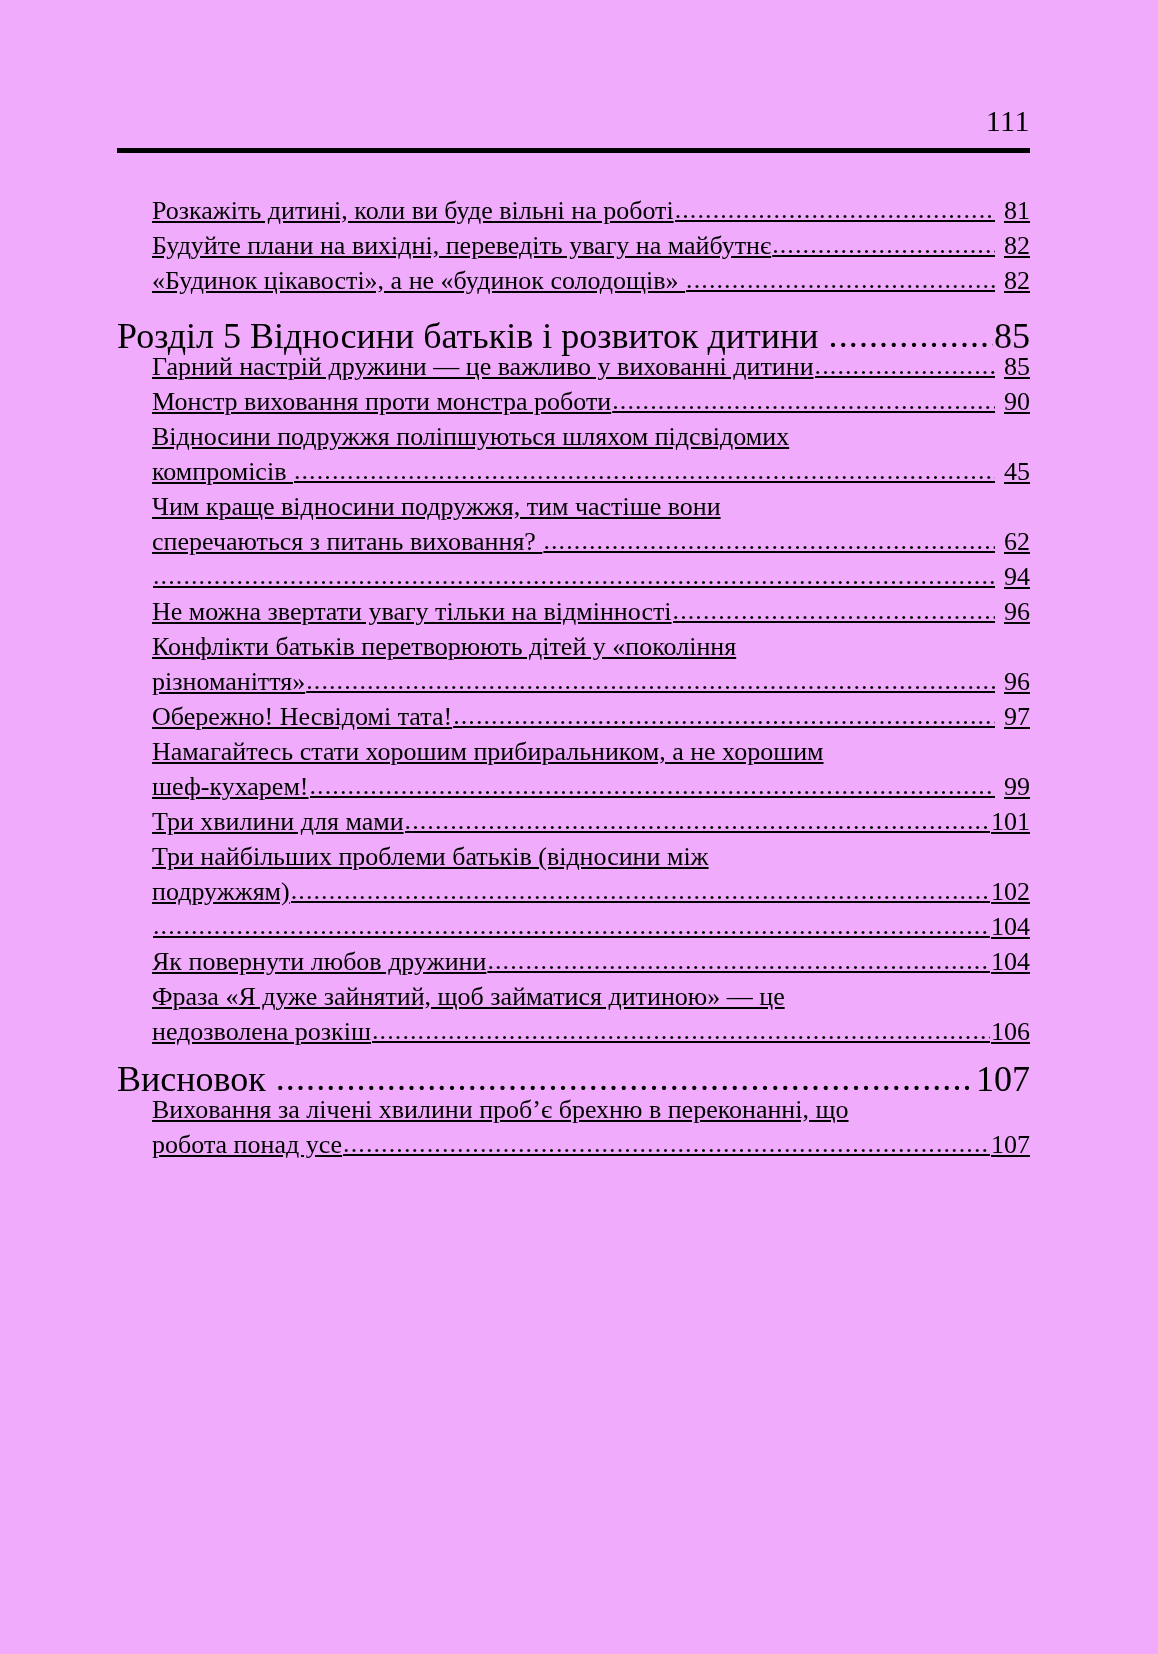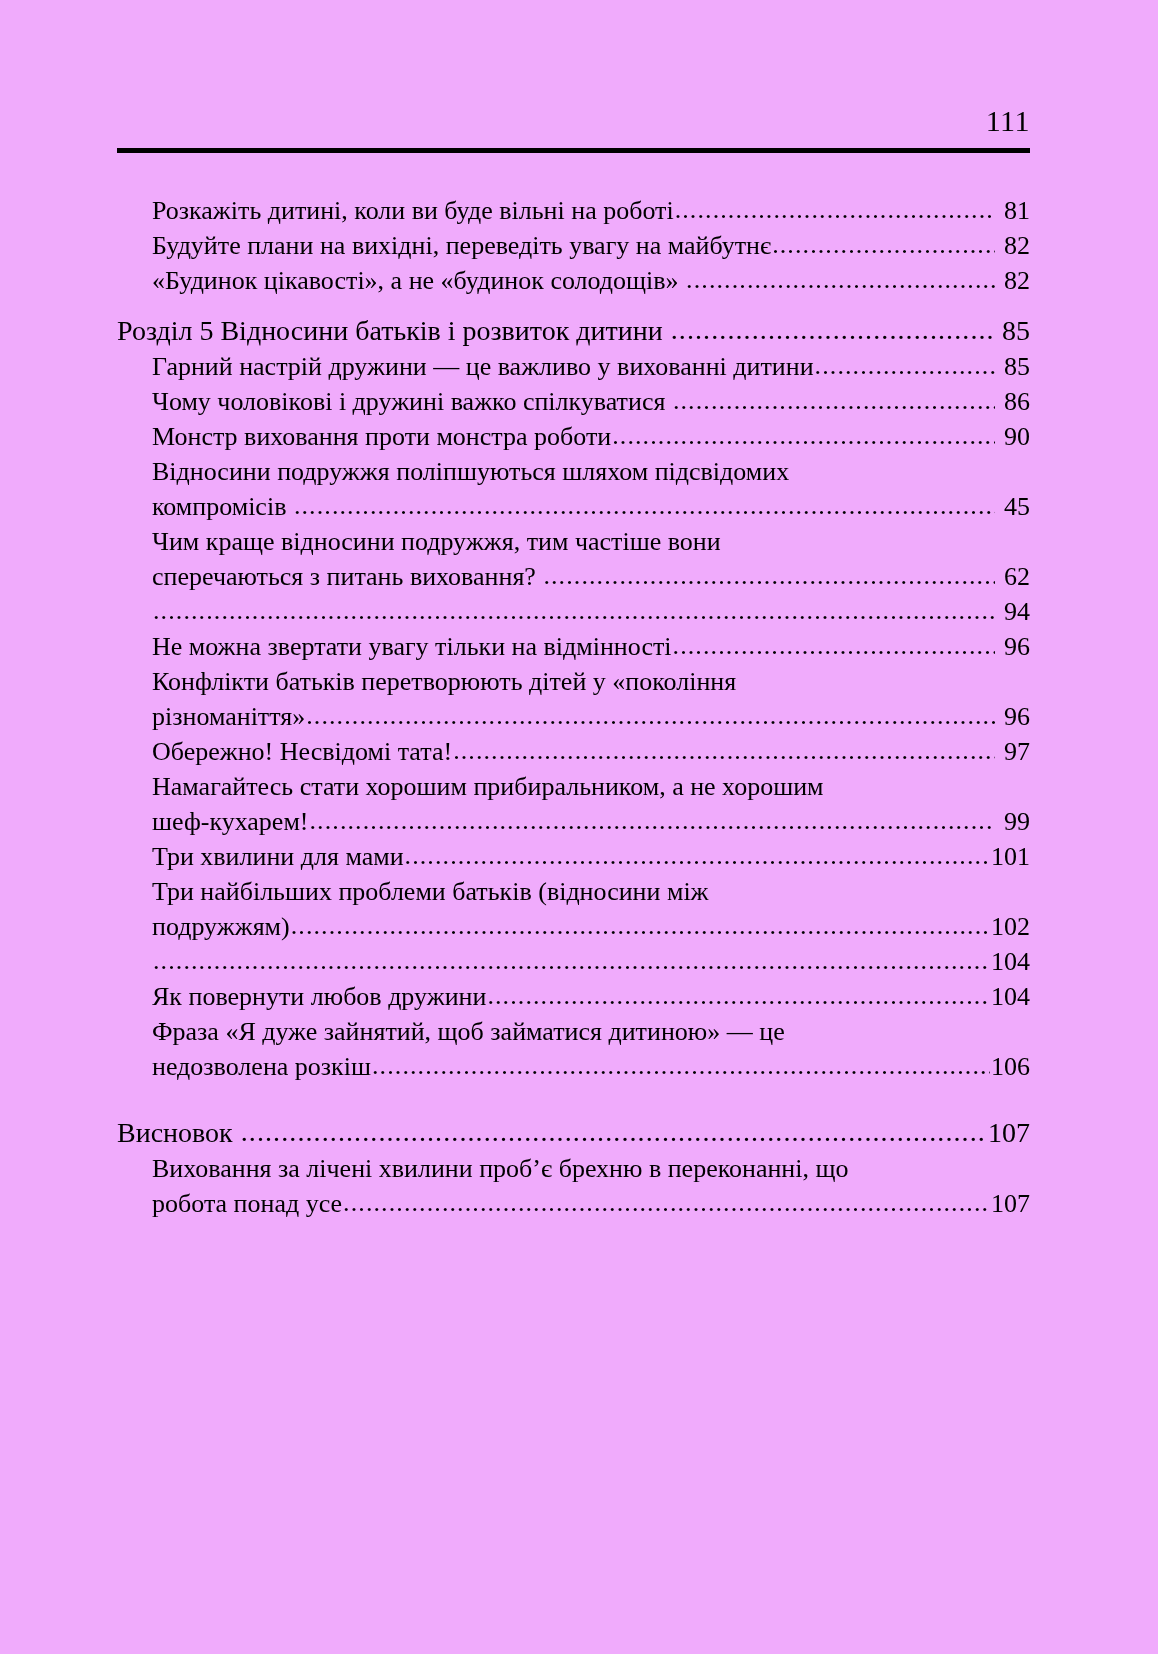--- a/index.html
+++ b/index.html
@@ -97,31 +97,31 @@
   .lvl-sub .txt,
   .lvl-sub .leader::before,
   .lvl-sub .pg {
     font-size: 26px;
   }
   .lvl-sub {
     padding-left: 35px;
     width: 913px;
     box-sizing: border-box;
   }
-  .lvl-sub .ln { width: 878px; }
+  .lvl-sub .ln { width: 878px; text-decoration: underline; }
 
   .lvl-chap .txt,
   .lvl-chap .leader::before,
   .lvl-chap .pg {
-    font-size: 28px;
+    font-size: 36px;
   }
   .lvl-chap .ln { width: 913px; height: 37px; }
 
   .gap-before { margin-top: 14px; }
-  .gap-before-lg { margin-top: 30px; }
+  .gap-before-lg { margin-top: 6px; }
 
   .pg { font-variant-numeric: lining-nums; }
 </style>
 </head>
 <body>
 
 <div class="page">
 
   <div class="header">
     <div class="folio">111</div>
@@ -159,27 +159,20 @@
       </div>
       <div class="entry lvl-sub">
         <div class="ln">
           <span class="txt">Гарний настрій дружини — це важливо у вихованні дитини</span>
           <span class="leader"></span>
           <span class="pg">85</span>
         </div>
       </div>
       <div class="entry lvl-sub">
         <div class="ln">
-          <span class="txt">Чому чоловікові і дружині важко спілкуватися </span>
-          <span class="leader"></span>
-          <span class="pg">86</span>
-        </div>
-      </div>
-      <div class="entry lvl-sub">
-        <div class="ln">
           <span class="txt">Монстр виховання проти монстра роботи</span>
           <span class="leader"></span>
           <span class="pg">90</span>
         </div>
       </div>
       <div class="entry lvl-sub">
         <div class="ln nowrap-line">
           <span class="txt">Відносини подружжя поліпшуються шляхом підсвідомих</span>
         </div>
         <div class="ln">

